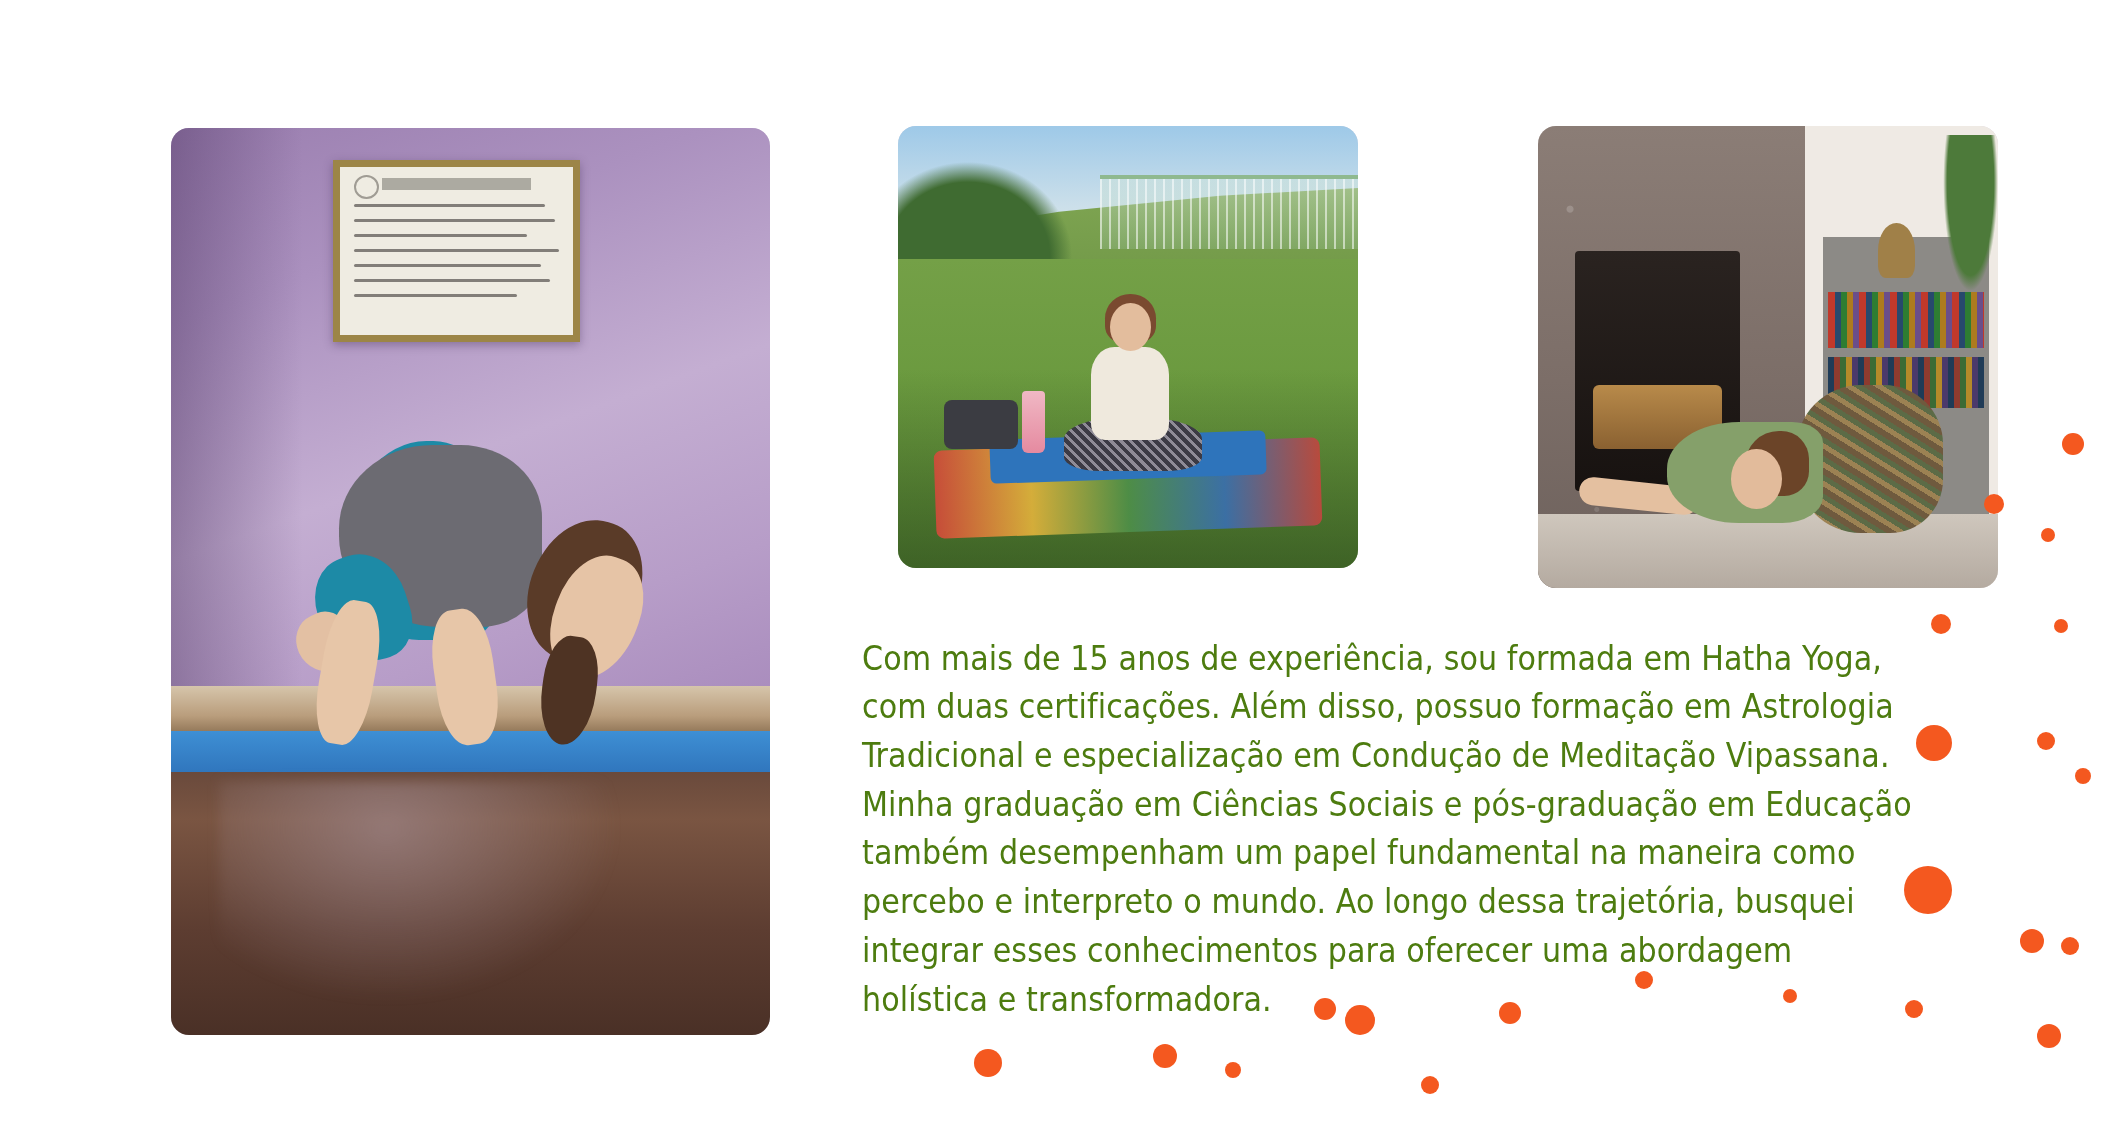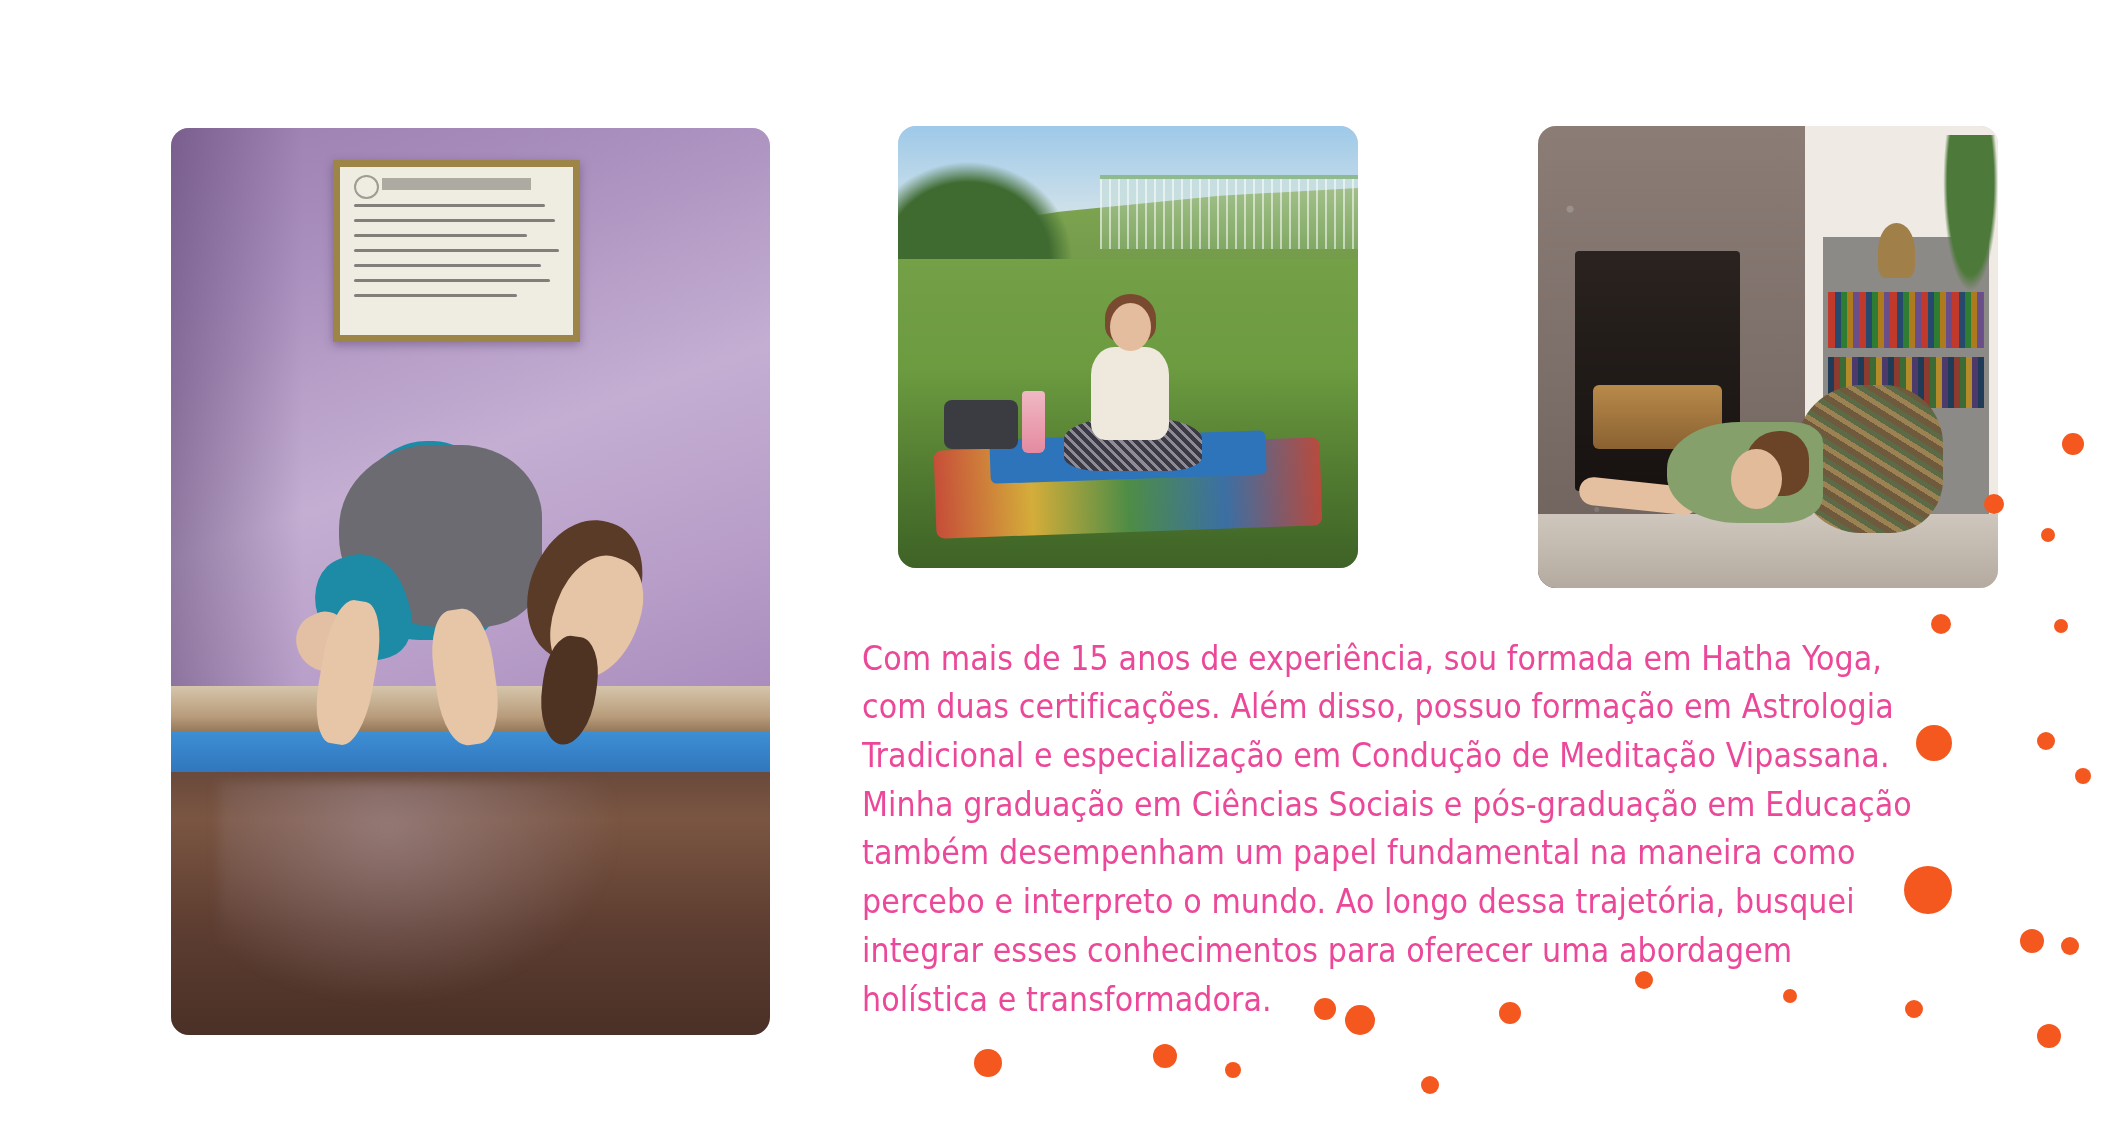--- a/index.html
+++ b/index.html
@@ -403,21 +403,21 @@
 
   
   #bio-text {
     position: absolute;
     left: 862px;
     top: 601px;
     width: 1110px;
     font-family: "DejaVu Sans Condensed", "Liberation Sans", sans-serif;
     font-size: 33.5px;
     line-height: 1.455;
-    color: #ec4899;
+    color: #4d7c0f;
     letter-spacing: .1px;
     white-space: pre-line;
   }
 
   
   .dot {
     position: absolute;
     border-radius: 50%;
     background: #f4581f;
   }

